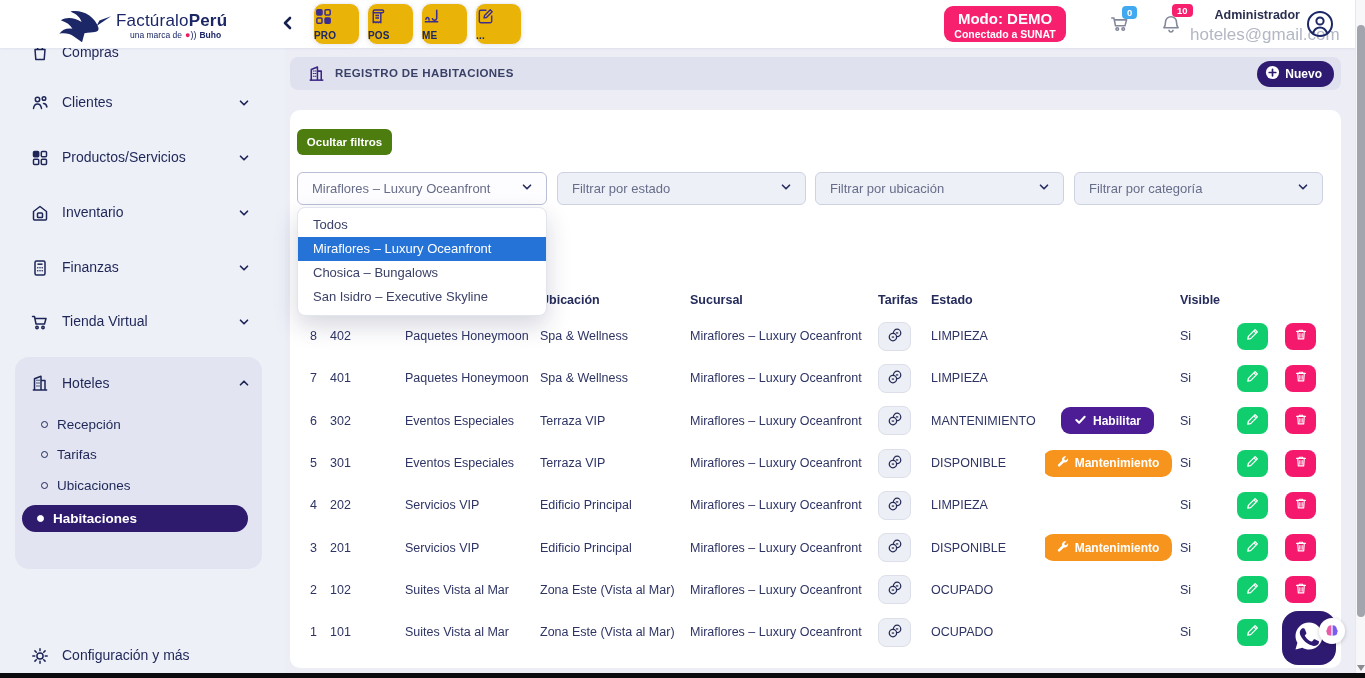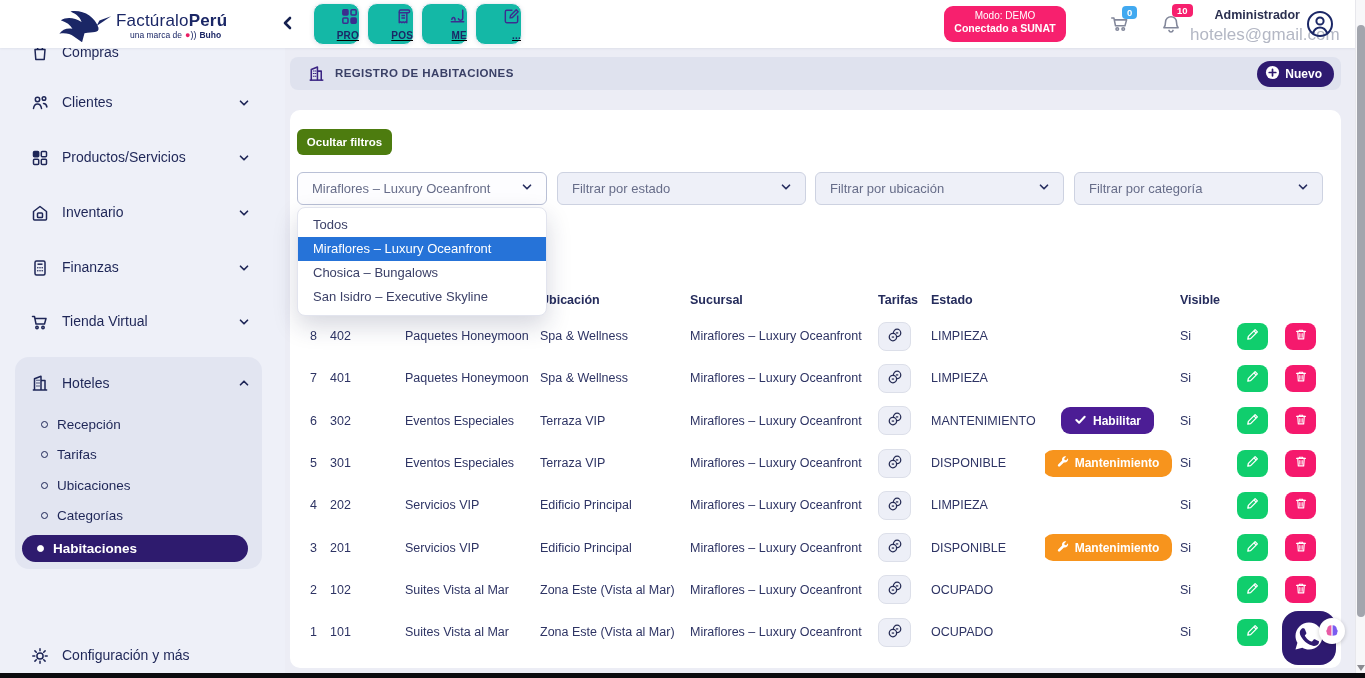--- a/index.html
+++ b/index.html
@@ -11,24 +11,24 @@
   .app-header { position:absolute; top:0; left:0; width:1365px; height:48px; background:#fff; z-index:30; box-shadow:0 1px 2px rgba(25,30,70,.06); }
   .logo { position:absolute; left:56px; top:3px; display:flex; align-items:center; gap:4px; }
   .logo-text { line-height:1; }
   .logo-title { font-size:17px; color:#1b2766; letter-spacing:.2px; }
   .logo-title .bold { font-weight:bold; }
   .logo-sub { font-size:8.5px; color:#1b2766; margin-top:2px; display:flex; align-items:center; gap:3px; margin-left:14px; }
   .logo-sub .mark-dot { color:#e91e63; font-size:9px; }
   .logo-sub .brand { font-weight:bold; }
   .back-chevron { position:absolute; left:281px; top:15px; }
   .nav-btns { position:absolute; left:313px; top:3px; display:flex; gap:7px; }
-  .nav-btn { width:47px; height:42px; background:#14b8a6; border:1px solid #f0f1f7; border-radius:10px; box-shadow:0 1px 5px rgba(40,45,100,.10); display:flex; flex-direction:column; align-items:flex-end; justify-content:center; gap:1px;text-decoration:underline; }
+  .nav-btn { width:47px; height:42px; background:#eab308; border:1px solid #f0f1f7; border-radius:10px; box-shadow:0 1px 5px rgba(40,45,100,.10); display:flex; flex-direction:column; align-items:flex-start; justify-content:center; gap:1px; }
   .nav-btn .lbl { font-size:10px; font-weight:bold; color:#1b2766; letter-spacing:.2px; }
   .mode-badge { position:absolute; left:944px; top:6px; width:122px; height:36px; background:#f7206e; border-radius:9px; color:#fff; text-align:center; padding-top:4px; }
-  .mode-badge .l1 { font-size:10px; font-weight:normal; }
+  .mode-badge .l1 { font-size:15px; font-weight:bold; }
   .mode-badge .l2 { font-size:10.5px; font-weight:600; margin-top:1px; }
   .hdr-ico { position:absolute; top:13px; }
   .cart-ico { left:1108px; }
   .bell-ico { left:1160px; }
   .count-badge { position:absolute; font-size:9.5px; font-weight:bold; color:#fff; border-radius:4px; padding:1px 5px; }
   .cart-count { left:1122px; top:6px; background:#41a9f0; }
   .bell-count { left:1172px; top:4px; background:#f7206e; }
   .user-block { position:absolute; left:1190px; top:8px; width:110px; text-align:right; line-height:1.25; }
   .user-name { font-size:12.5px; font-weight:bold; color:#2b3050; }
   .user-email { font-size:17px; color:#b3b7c4; }
@@ -184,24 +184,20 @@
           <span class="bullet"></span>
           <span>Recepción</span>
         </div>
         <div class="sub-item">
           <span class="bullet"></span>
           <span>Tarifas</span>
         </div>
         <div class="sub-item">
           <span class="bullet"></span>
           <span>Ubicaciones</span>
-        </div>
-        <div class="sub-item">
-          <span class="bullet"></span>
-          <span>Categorías</span>
         </div>
         <div class="sub-item active">
           <span class="bullet"></span>
           <span>Habitaciones</span>
         </div>
       </div>
   </div>
 
   <div class="side-item config-item">
     <span class="ic"><svg width="20" height="20" viewBox="0 0 20 20" fill="none" stroke="#1e2657" stroke-width="1.5" stroke-linecap="round">

